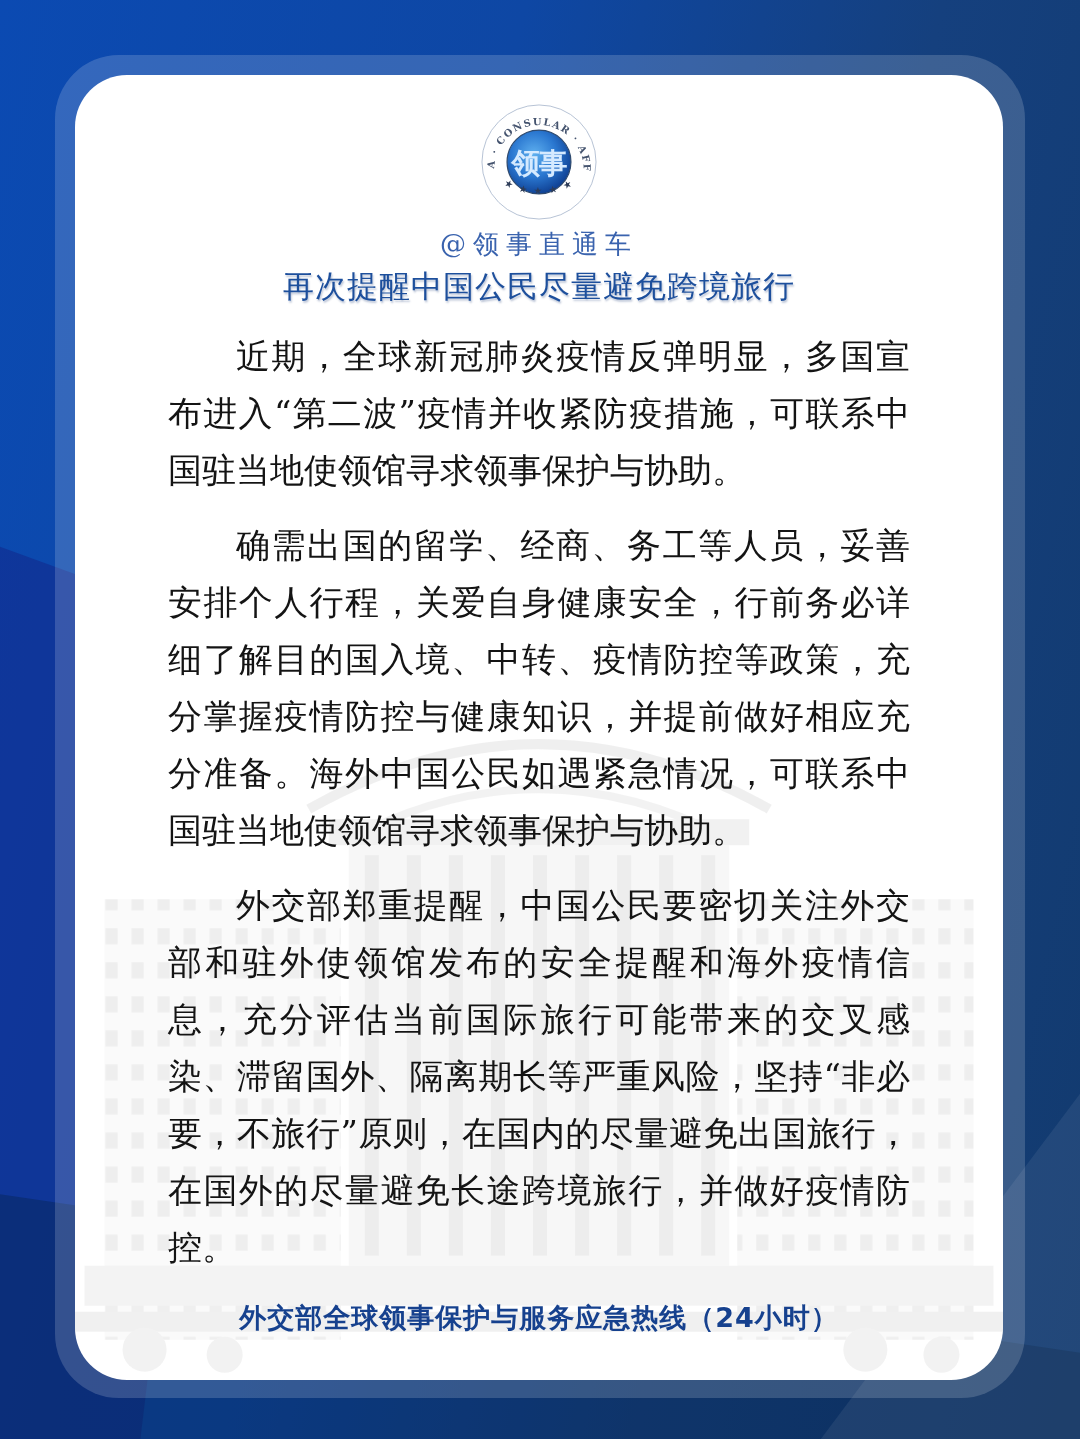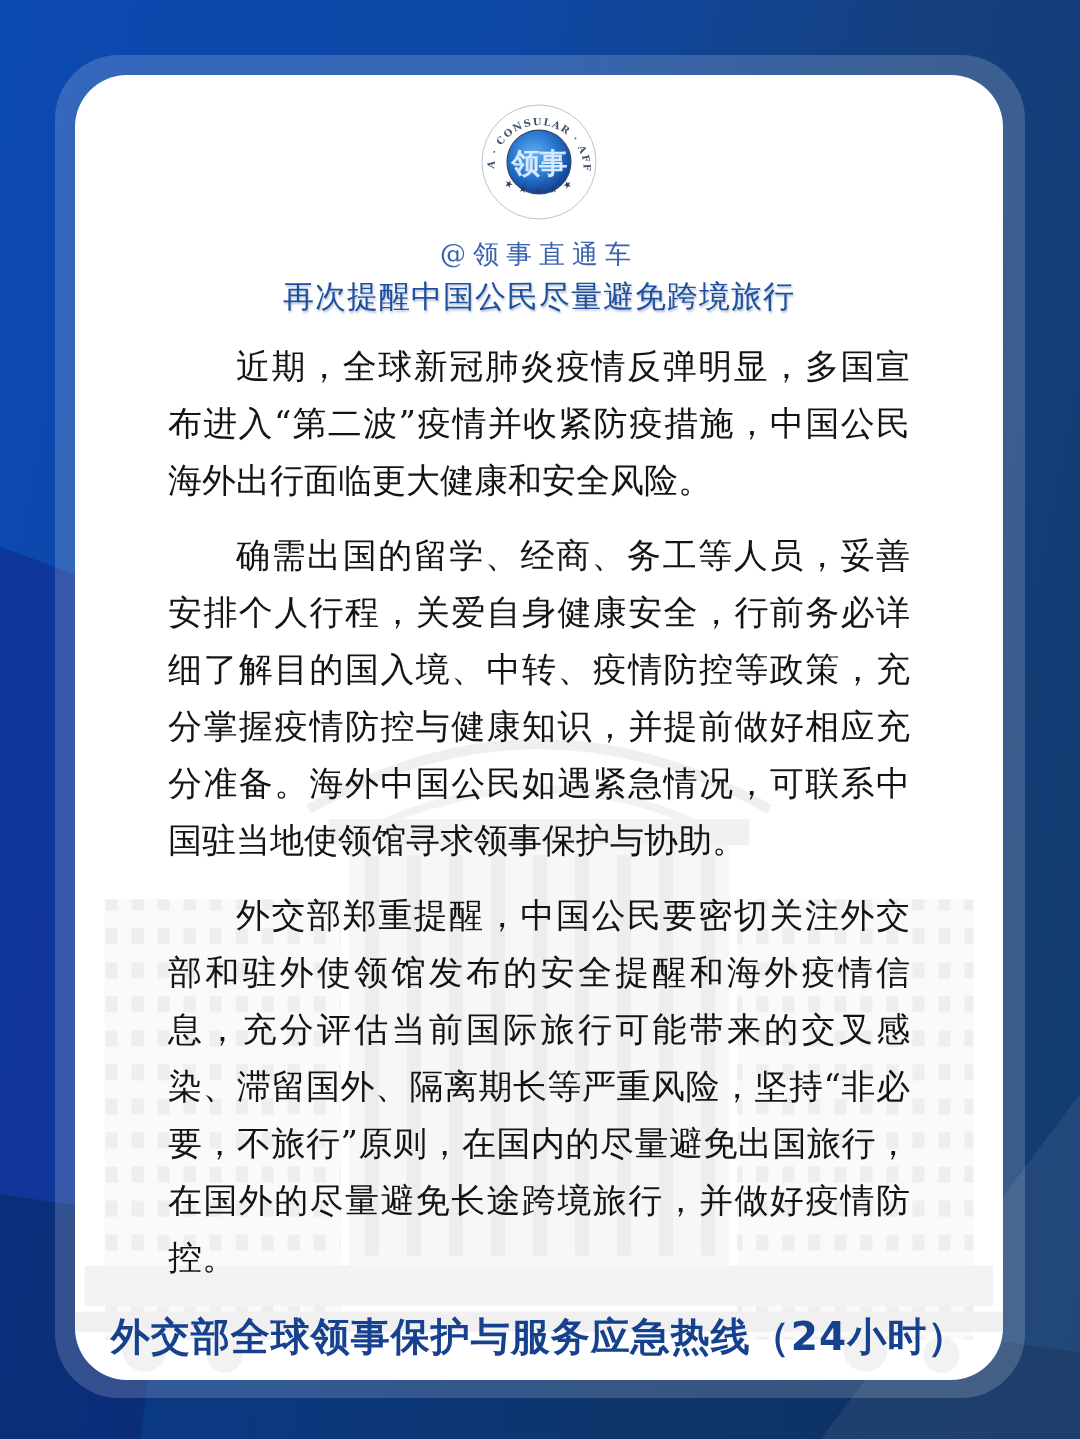--- a/index.html
+++ b/index.html
@@ -37,21 +37,21 @@
     padding-top:28px;box-sizing:border-box;
   }
   
   .watermark{
     position:absolute;left:0;bottom:0;width:100%;height:56%;
     opacity:.6;pointer-events:none;
   }
   
   .logo-svg{width:118px;height:118px;flex:0 0 auto;position:relative;z-index:2;}
   .handle{
-    margin-top:16px;position:relative;z-index:2;
+    margin-top:6px;position:relative;z-index:2;
     font-family:"DejaVu Serif",serif;
     font-size:26px;color:#3a63ae;letter-spacing:7px;
   }
   .notice-title{
     margin-top:4px;position:relative;z-index:2;
     font-size:31px;font-weight:normal;color:#1d4f9c;letter-spacing:1px;
     text-shadow:1px 2px 2px rgba(30,60,120,0.30);
     font-family:"DejaVu Sans",sans-serif;
   }
   
@@ -60,21 +60,21 @@
     width:100%;padding:0 93px;box-sizing:border-box;
     font-family:"DejaVu Serif",serif;color:#141414;
   }
   .body-text p{
     margin:0 0 18px 0;font-size:34px;line-height:57px;
     text-indent:2em;text-align:justify;
   }
   
   .hotline{position:relative;z-index:2;text-align:center;margin-top:6px;}
   .hotline-label{
-    font-size:39px;font-weight:bold;color:#16418e;letter-spacing:1px;
+    font-size:27px;font-weight:bold;color:#16418e;letter-spacing:1px;
     font-family:"DejaVu Sans",sans-serif;
   }
 </style>
 </head>
 <body>
 
 <div class="poster-bg">
   <div class="bg-facet facet-left-dark"></div>
   <div class="bg-facet facet-bottom-dark"></div>
   <div class="bg-facet facet-bottom-right-light"></div>
@@ -138,21 +138,21 @@
       <textPath href="#starArc" startOffset="50%" text-anchor="middle">★ ★ ★ ★ ★</textPath>
     </text>
     <text x="60" y="71" text-anchor="middle" font-family="DejaVu Serif, serif" font-size="29" font-weight="bold" letter-spacing="-1" fill="#d5eaff">领事</text>
   </svg>
 
   <div class="handle">@领事直通车</div>
 
   <div class="notice-title">再次提醒中国公民尽量避免跨境旅行</div>
 
   <div class="body-text">
-    <p>近期，全球新冠肺炎疫情反弹明显，多国宣布进入“第二波”疫情并收紧防疫措施，中国公民海外出行面临更大健康和安全风险。</p>
+    <p>近期，全球新冠肺炎疫情反弹明显，多国宣布进入“第二波”疫情并收紧防疫措施，可联系中国驻当地使领馆寻求领事保护与协助。</p>
     <p>确需出国的留学、经商、务工等人员，妥善安排个人行程，关爱自身健康安全，行前务必详细了解目的国入境、中转、疫情防控等政策，充分掌握疫情防控与健康知识，并提前做好相应充分准备。海外中国公民如遇紧急情况，可联系中国驻当地使领馆寻求领事保护与协助。</p>
     <p>外交部郑重提醒，中国公民要密切关注外交部和驻外使领馆发布的安全提醒和海外疫情信息，充分评估当前国际旅行可能带来的交叉感染、滞留国外、隔离期长等严重风险，坚持“非必要，不旅行”原则，在国内的尽量避免出国旅行，在国外的尽量避免长途跨境旅行，并做好疫情防控。</p>
   </div>
 
   <div class="hotline">
     <div class="hotline-label">外交部全球领事保护与服务应急热线（24小时）</div>
 
   </div>
 
 </div>

